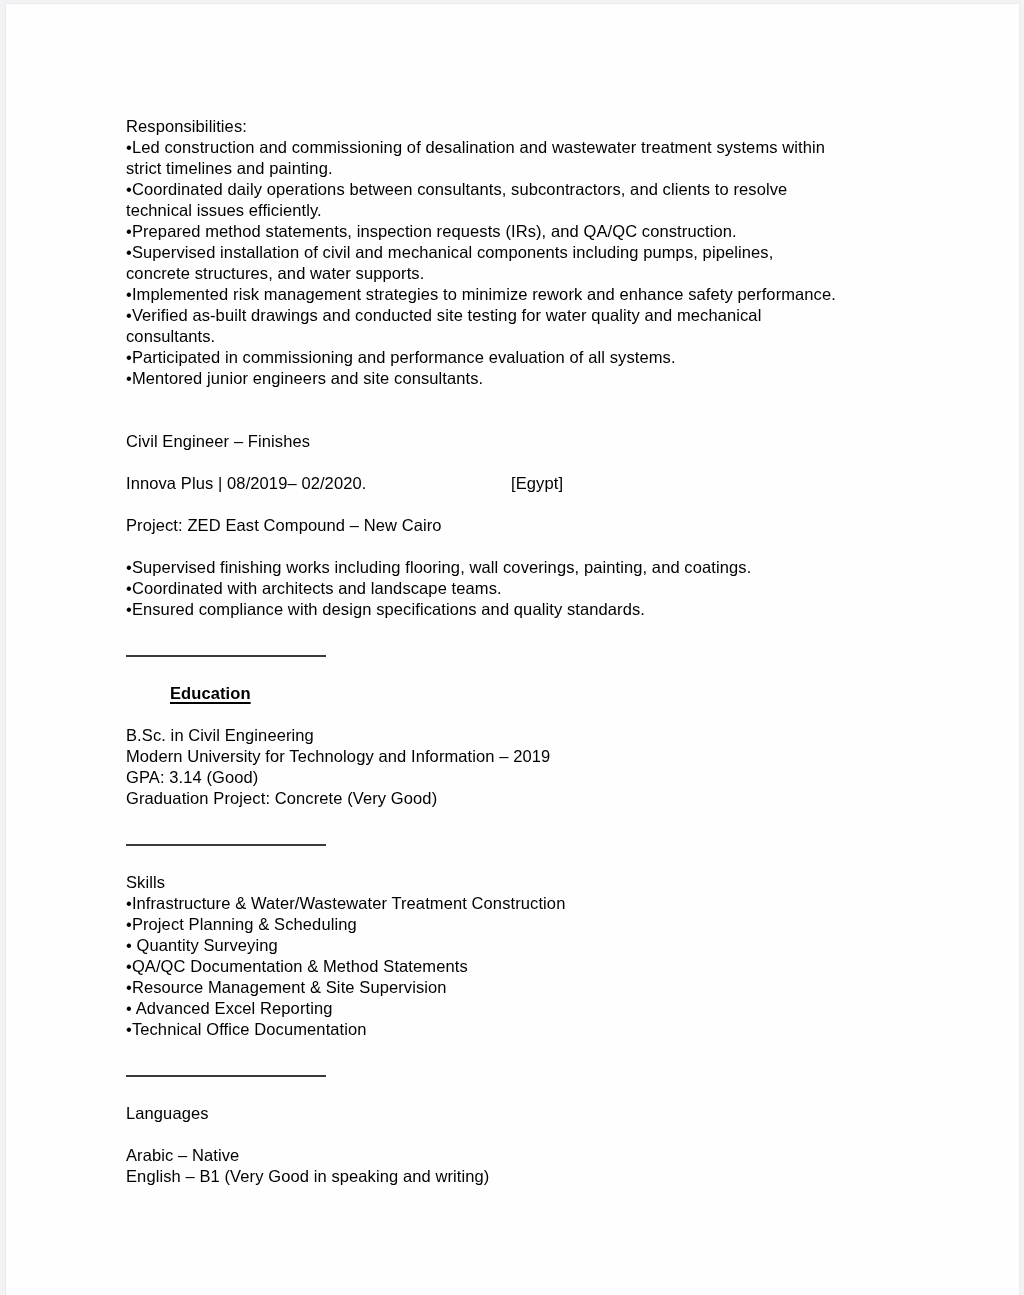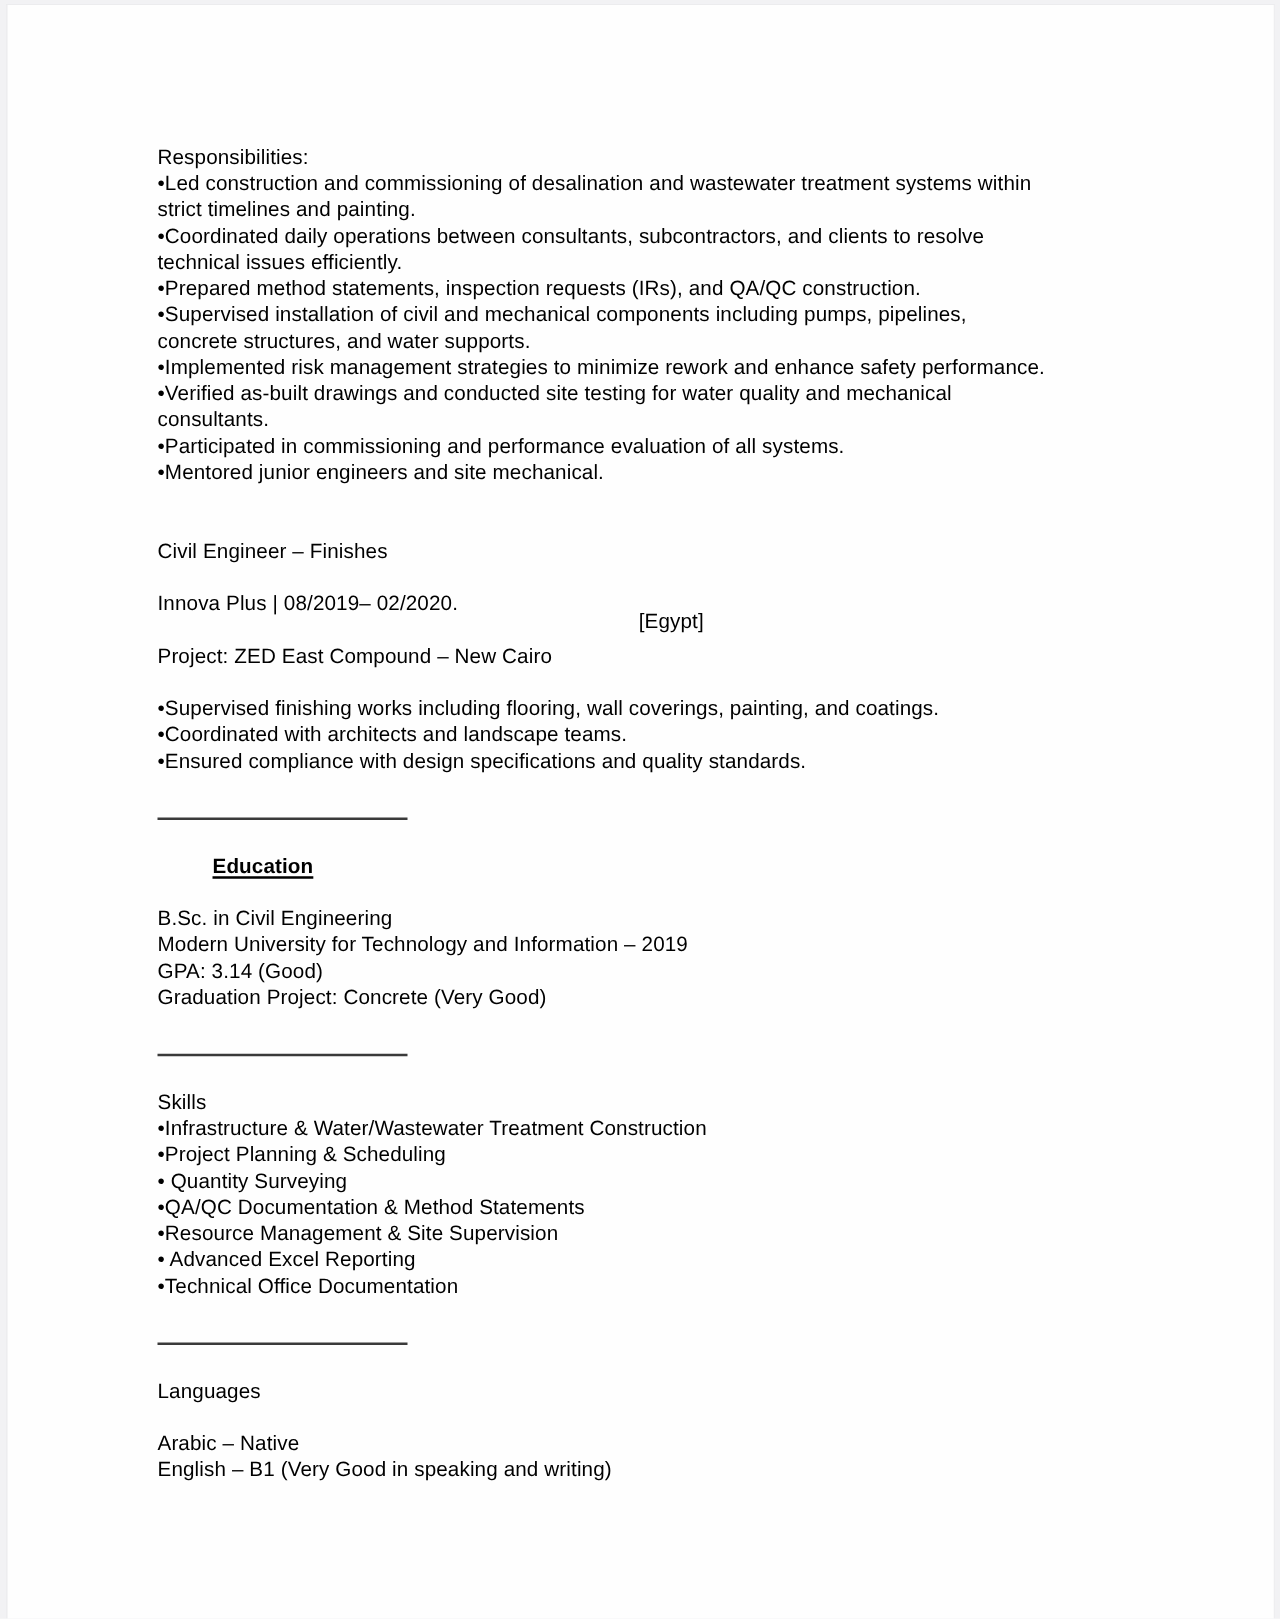--- a/index.html
+++ b/index.html
@@ -39,21 +39,21 @@
   }
   .blank { height: 21px; }
   .heading-bold {
     font-weight: 700;
     text-decoration: underline;
     text-decoration-thickness: 2px;
     text-underline-offset: 3px;
     margin-left: 44px;
   }
   .company-line { position: relative; }
-  .location { position: absolute; left: 385px; top: 14px; }
+  .location { position: absolute; left: 385px; top: 0; }
   .divider-row { display: block; }
   .divider {
     display: inline-block;
     width: 200px;
     height: 10px;
     border-bottom: 2px solid #3a3a3a;
   }
 </style>
 </head>
 <body>
@@ -66,21 +66,21 @@
     <div class="line">strict timelines and painting.</div>
     <div class="line">•Coordinated daily operations between consultants, subcontractors, and clients to resolve</div>
     <div class="line">technical issues efficiently.</div>
     <div class="line">•Prepared method statements, inspection requests (IRs), and QA/QC construction.</div>
     <div class="line">•Supervised installation of civil and mechanical components including pumps, pipelines,</div>
     <div class="line">concrete structures, and water supports.</div>
     <div class="line">•Implemented risk management strategies to minimize rework and enhance safety performance.</div>
     <div class="line">•Verified as-built drawings and conducted site testing for water quality and mechanical</div>
     <div class="line">consultants.</div>
     <div class="line">•Participated in commissioning and performance evaluation of all systems.</div>
-    <div class="line">•Mentored junior engineers and site mechanical.</div>
+    <div class="line">•Mentored junior engineers and site consultants.</div>
 
     <div class="line blank"></div>
     <div class="line blank"></div>
 
     <div class="line">Civil Engineer – Finishes</div>
     <div class="line blank"></div>
     <div class="line company-line">
       <span>Innova Plus | 08/2019– 02/2020.</span>
       <span class="location">[Egypt]</span>
     </div>

